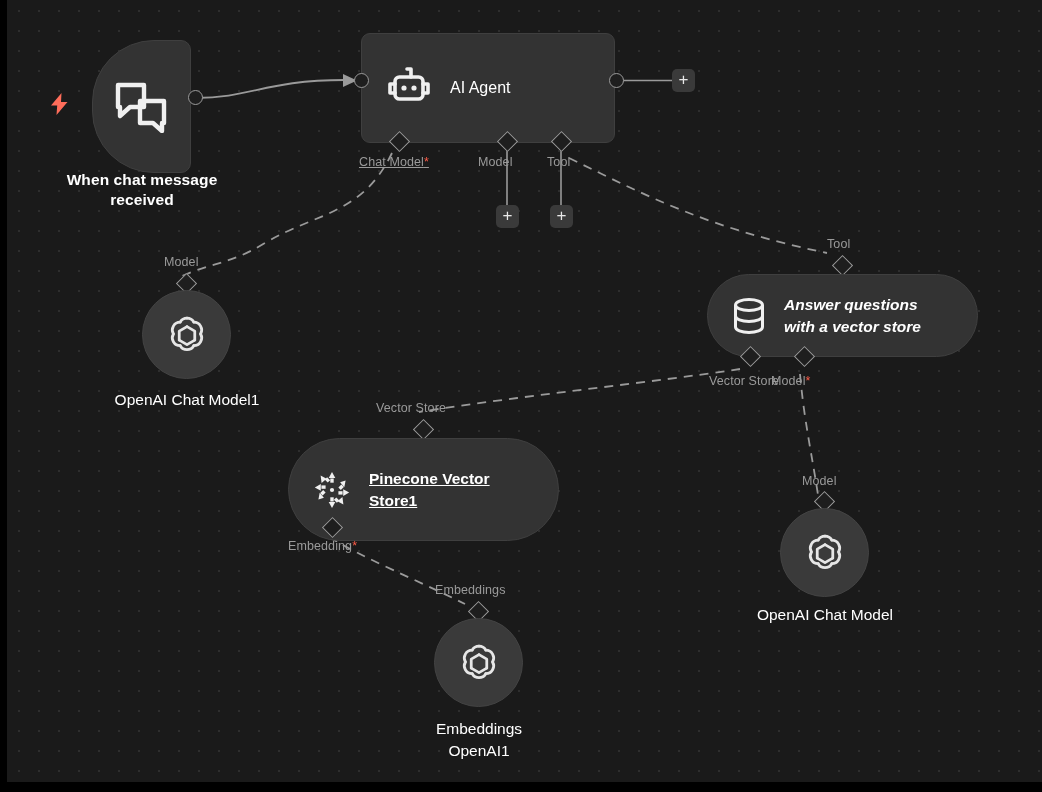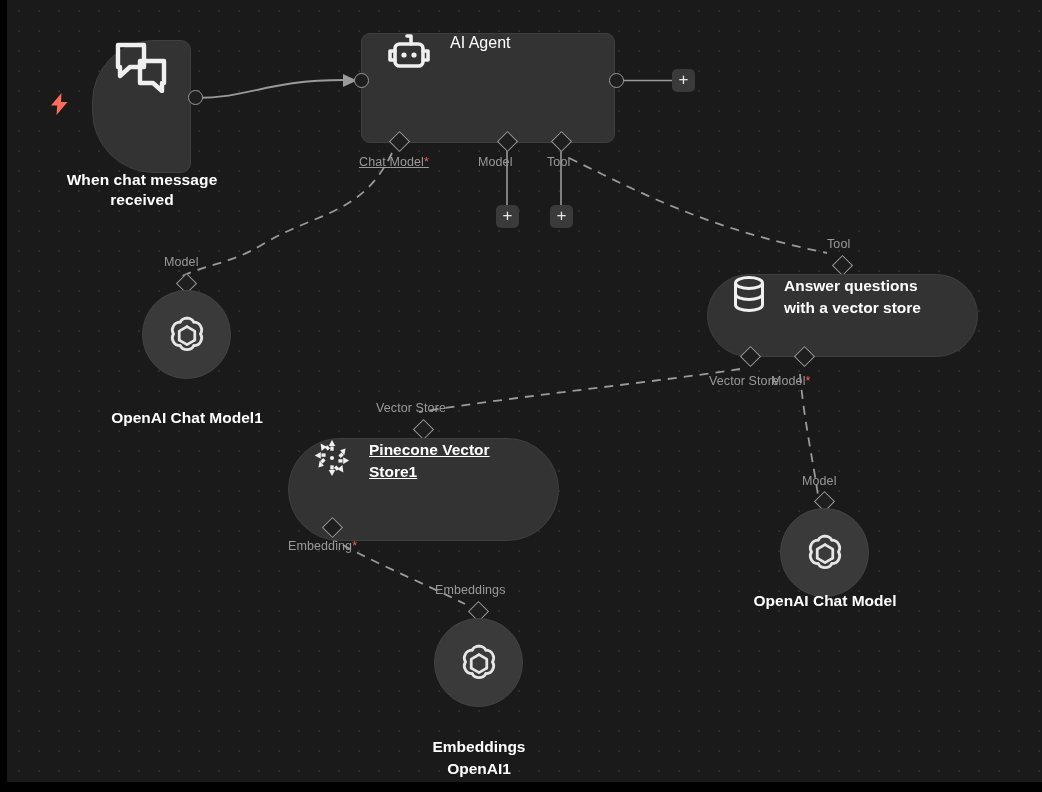--- a/index.html
+++ b/index.html
@@ -33,20 +33,21 @@
     height: 782px;
     pointer-events: none;
   }
 
   
   .node {
     position: absolute;
     background: #333333;
     border: 1px solid #3f3f3f;
     display: flex;
+    align-items: center;
     color: #ffffff;
   }
 
   .node-title {
     position: absolute;
     color: #ffffff;
     font-size: 15.5px;
     font-weight: bold;
     text-align: center;
     line-height: 20px;
@@ -85,21 +86,21 @@
     font-weight: normal;
     color: #ffffff;
   }
 
   
   .pill {
     border-radius: 54px;
     padding-left: 24px;
     gap: 18px;
   }
-  #node-answer { left: 700px; top: 274px; width: 271px; height: 83px; }
+  #node-answer { left: 700px; top: 274px; width: 271px; height: 83px; font-style: italic; }
   #node-pinecone { left: 281px; top: 438px; width: 271px; height: 103px; text-decoration: underline; }
   .pill-label {
     font-size: 15.5px;
     font-weight: bold;
     line-height: 22px;
     white-space: pre-line;
     color: #ffffff;
   }
 
   
@@ -114,25 +115,24 @@
     justify-content: center;
   }
   #node-openai-chat-model1 { left: 135px; top: 290px; }
   #node-openai-chat-model  { left: 773px; top: 508px; }
   #node-embeddings-openai1 { left: 427px; top: 618px; }
 
   .circle-title {
     position: absolute;
     color: #ffffff;
     font-size: 15.5px;
-    font-weight: bold;
+    font-weight: normal;
     text-align: center;
     line-height: 22px;
     white-space: pre-line;
-    margin-top: 18px;
   }
 
   
   .io-dot {
     position: absolute;
     width: 15px; height: 15px;
     border-radius: 50%;
     background: #1e1e1e;
     border: 1.6px solid #9a9a9a;
   }
@@ -339,21 +339,21 @@
           <path d="M16.9 35.2 a8.2 8.2 0 0 1 -7.1 -12.3"></path>
           <path d="M9.8 22.9 a8.2 8.2 0 0 1 7.1 -12.3"></path>
           <path d="M16.9 10.6 a8.2 8.2 0 0 1 7.1 -4.1"></path>
           <path d="M24 15.3 L32.1 20 L32.1 29.3"></path>
           <path d="M32.1 29.3 L24 34 L15.9 29.3"></path>
           <path d="M15.9 29.3 L15.9 20 L24 15.3"></path>
         </g>
       </svg>
     </span>
   </div>
-  <div class="circle-title" style="left:693px; top:572px; width:250px;">OpenAI Chat Model</div>
+  <div class="circle-title" style="left:693px; top:604px; width:250px;">OpenAI Chat Model</div>
 
   <div class="diamond" style="left:464px; top:604px;"></div>
   <span class="ep-label" style="left:428px; top:583px;">Embeddings</span>
 
   <div class="circle-node" id="node-embeddings-openai1">
     <span>
       <svg class="icon" width="46" height="46" viewBox="0 0 48 48">
         <g fill="none" stroke="#e6e6e6" stroke-width="2.9" stroke-linejoin="round" stroke-linecap="round">
           <path d="M24 6.5 a8.2 8.2 0 0 1 7.1 4.1"></path>
           <path d="M31.1 10.6 a8.2 8.2 0 0 1 7.1 12.3"></path>

